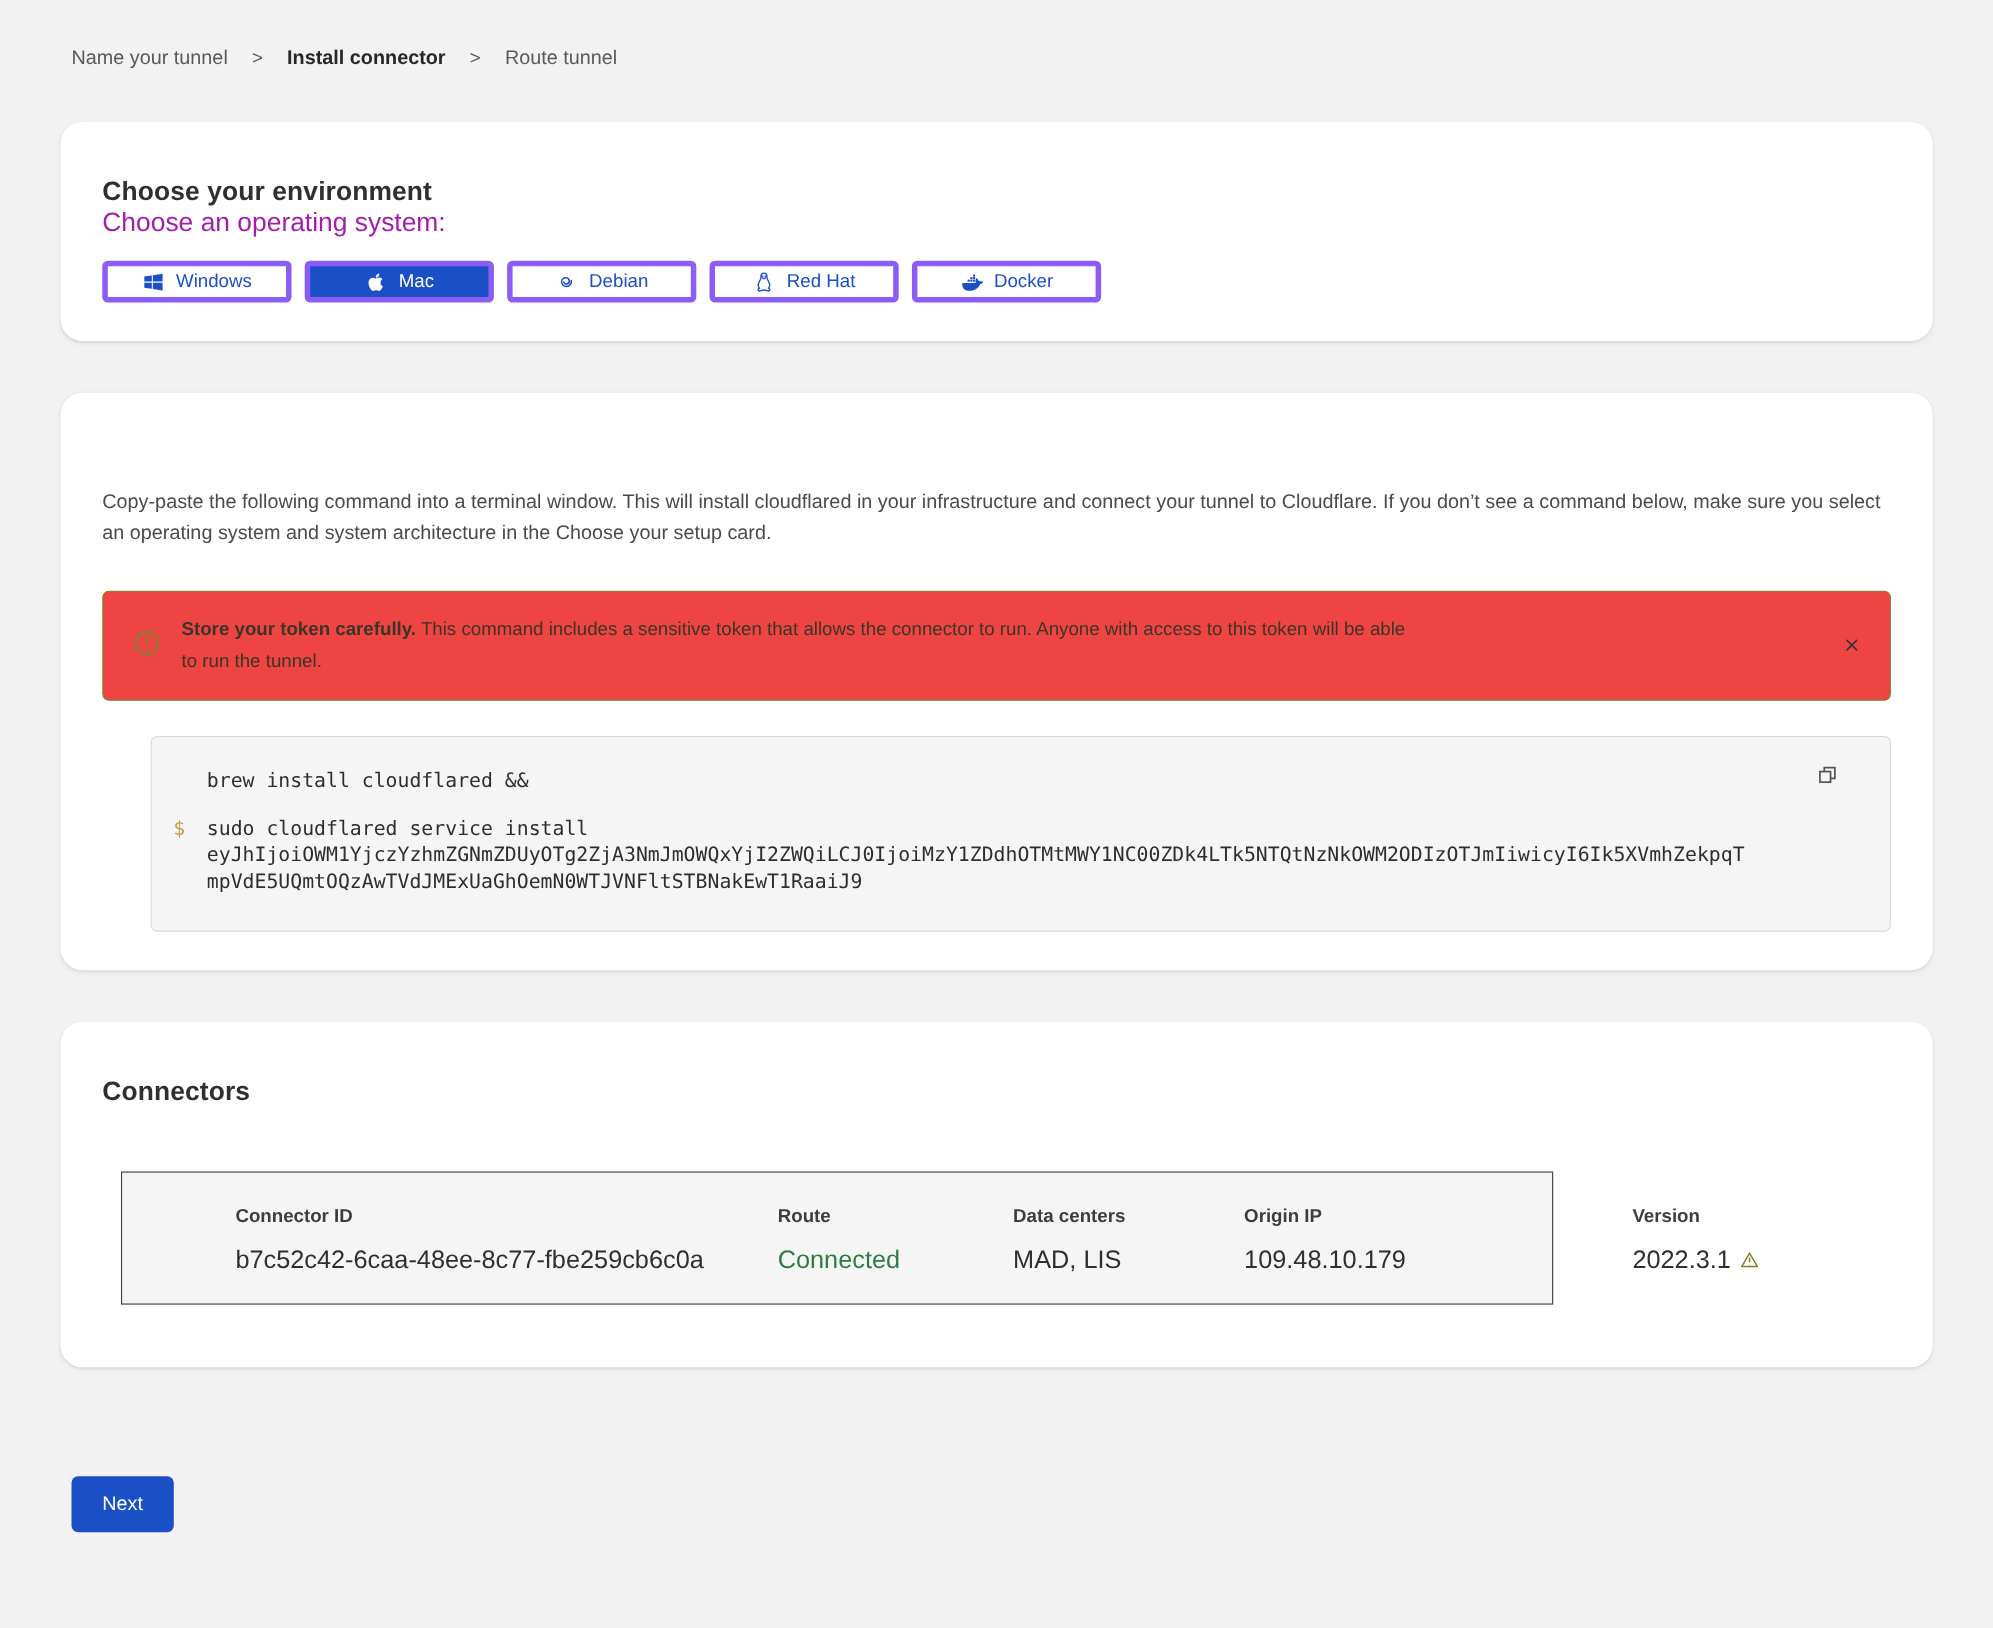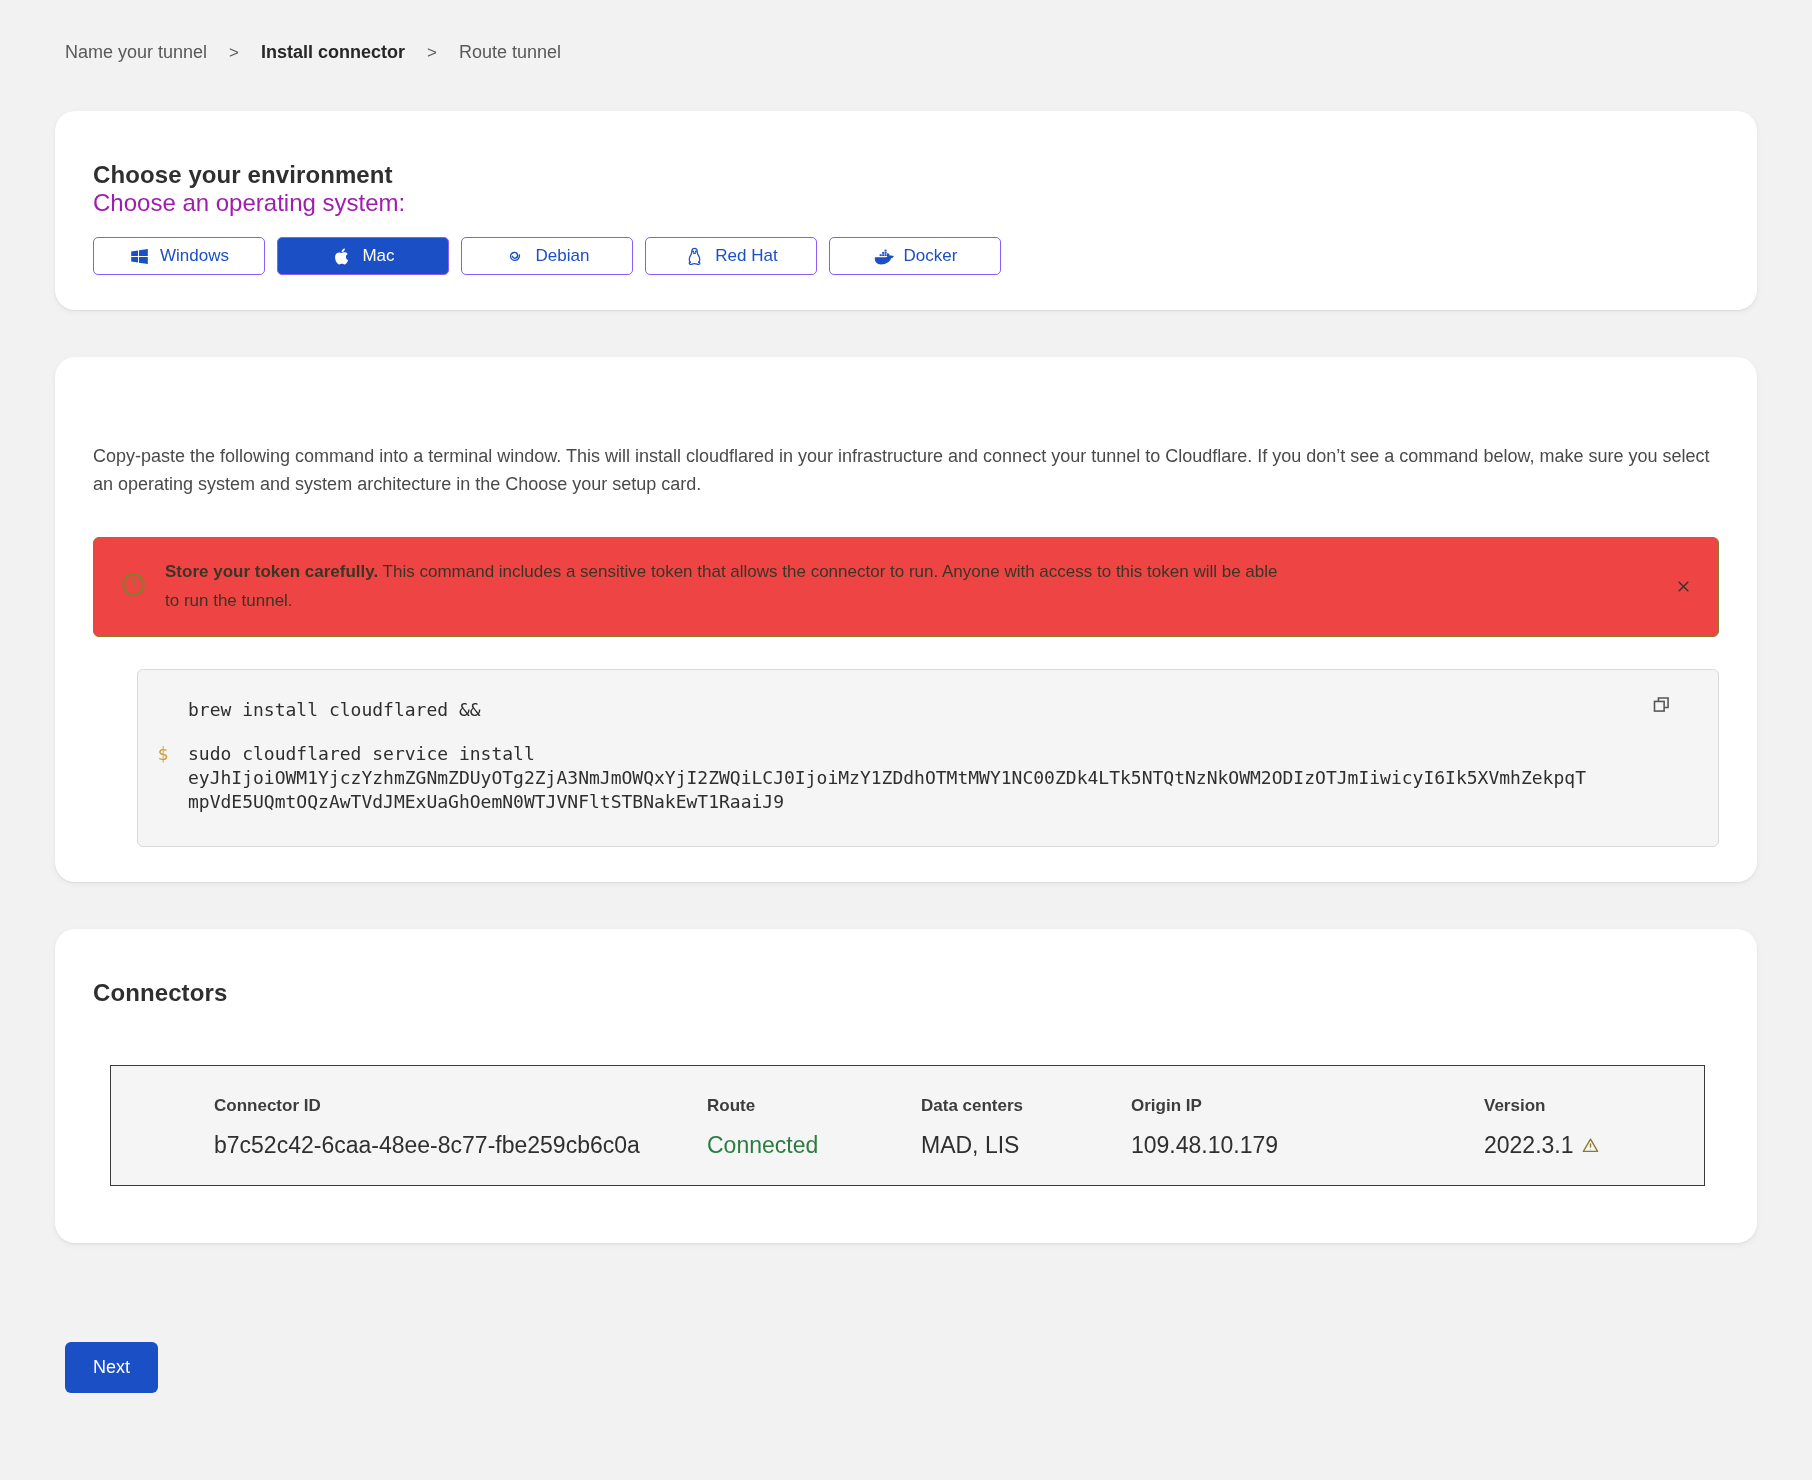--- a/index.html
+++ b/index.html
@@ -49,21 +49,21 @@
   }
   .os-row { display: flex; gap: 12px; }
   .os-btn {
     width: 172px;
     height: 38px;
     display: flex;
     align-items: center;
     justify-content: center;
     gap: 10px;
     background: #ffffff;
-    border: 1px solid #8b5cf6;
+    border: 5px solid #8b5cf6;
     border-radius: 5px;
     color: #1b4fc6;
     font-family: "Liberation Sans", sans-serif;
     font-size: 17px;
     cursor: pointer;
   }
   .os-btn.selected { background: #1b4fc6; color: #ffffff; }
   .os-btn svg { width: 21px; height: 21px; flex: 0 0 auto; }
 
   
@@ -150,21 +150,21 @@
     color: #565656;
     width: 24px; height: 24px;
   }
   .copy-btn svg { width: 21px; height: 21px; }
 
   
   .connectors-table {
     margin: 58px 17px 22px 17px;
     border: 1px solid #3a3a3a;
     background: #f5f5f5;
-    width: 1595px;
+    width: 1302px;
   }
   .tbl-row {
     display: grid;
     grid-template-columns: 596px 214px 210px 353px 1fr;
   }
   .tbl-row.header { padding-top: 30px; font-weight: 700; color: #3d3d3d; font-size: 17px; }
   .tbl-row.body { padding-top: 16px; padding-bottom: 26px; font-size: 23px; color: #2f2f2f; }
   .cell { padding-right: 10px; }
   .cell.first { padding-left: 103px; }
   .cell.status-connected { color: #2c7c42; }

